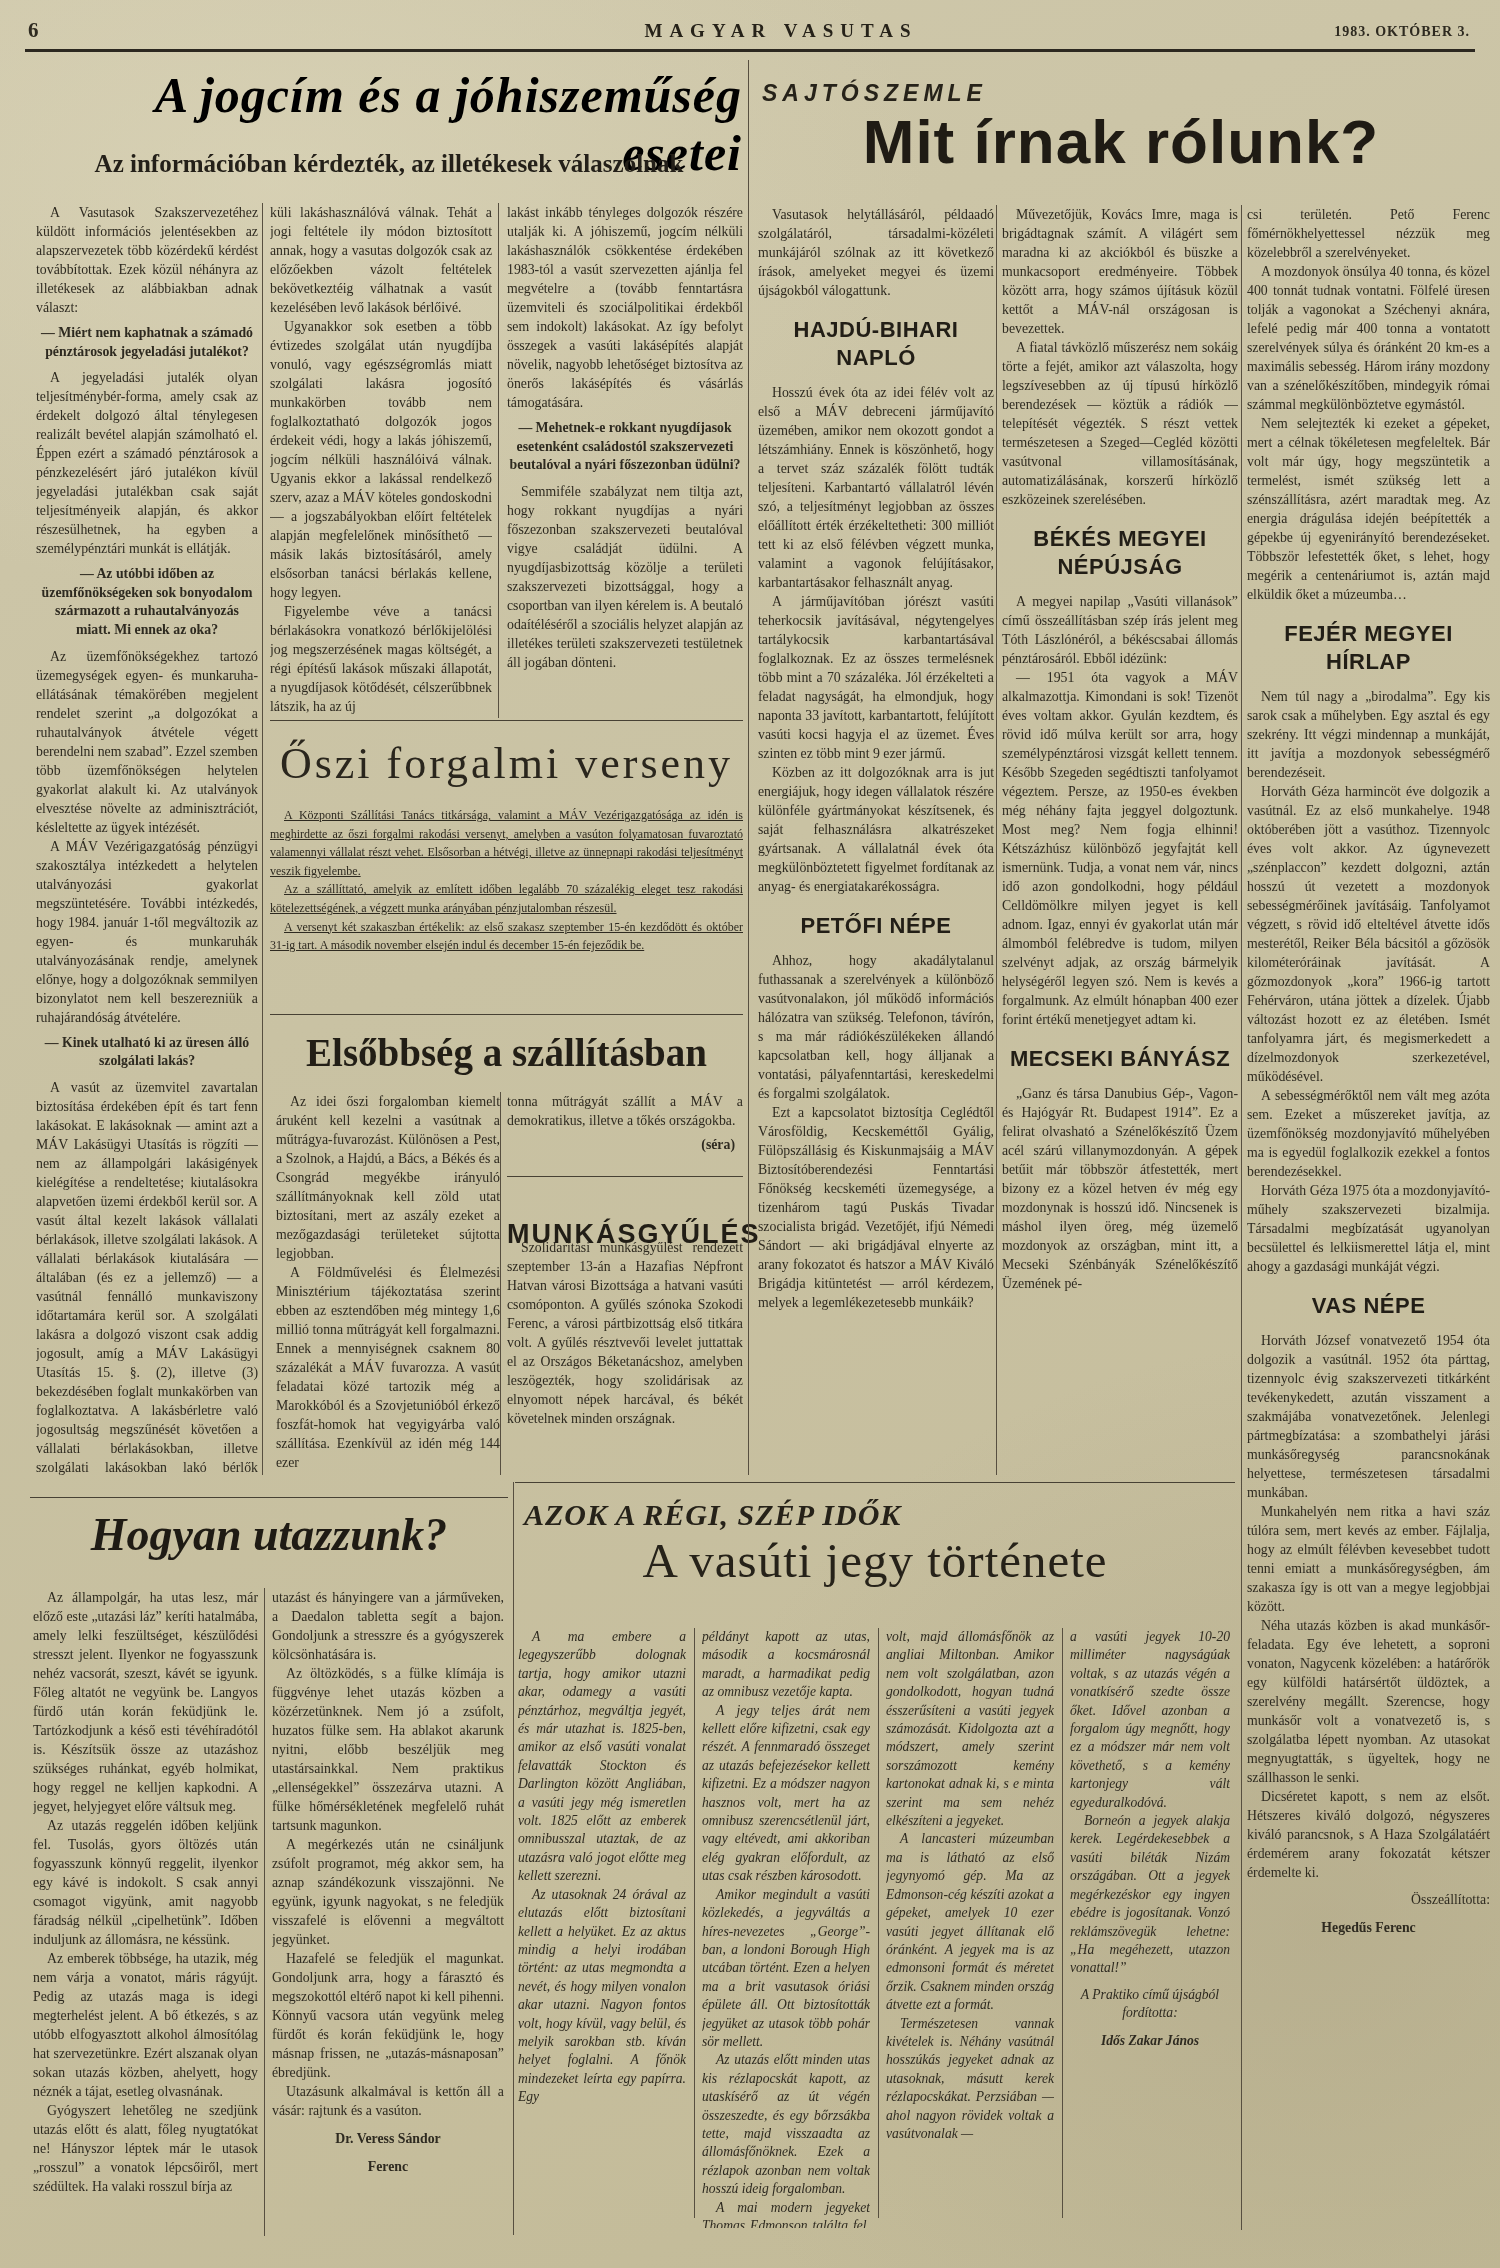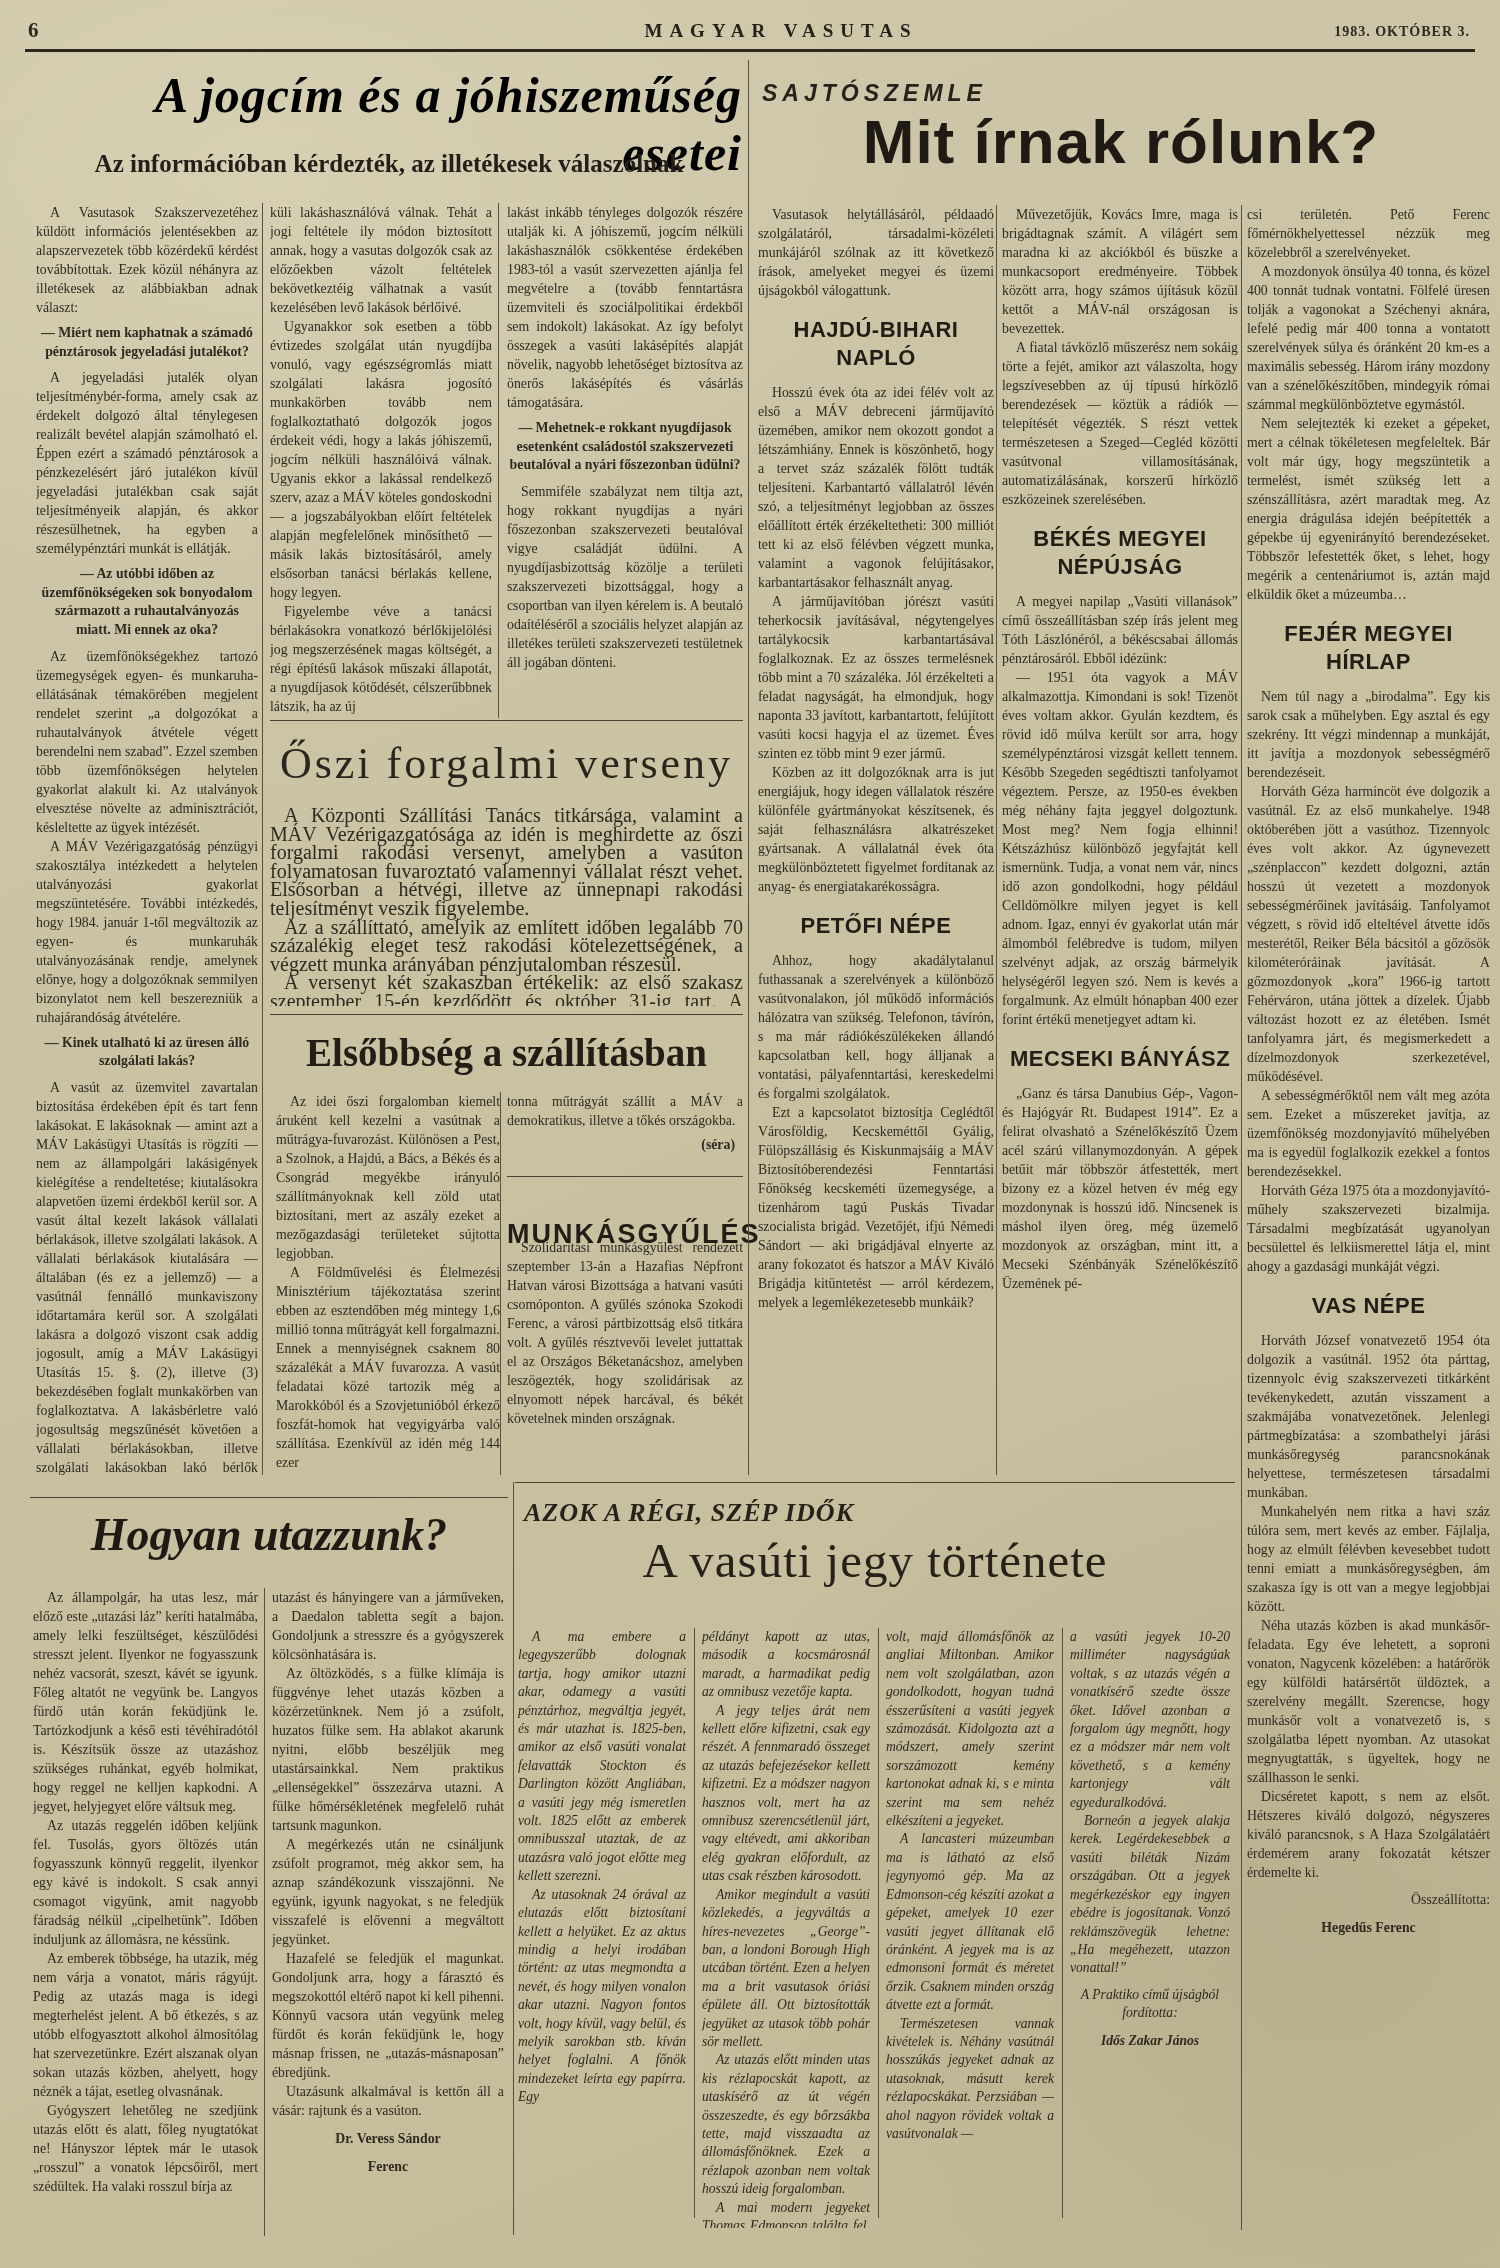--- a/index.html
+++ b/index.html
@@ -24,25 +24,25 @@
   .issuedate{font-size:14px;font-weight:bold;letter-spacing:1px;}
   
   .h-jogcim{font-style:italic;font-weight:bold;font-size:50px;text-align:right;letter-spacing:1px;color:#000000;}
   .h-sub{font-weight:bold;font-size:25px;text-align:center;color:#24201а;color:#242019;}
   .k-sajto{font-style:italic;font-weight:bold;font-size:23px;letter-spacing:5px;color:#262219;}
   .h-mit{font-weight:bold;font-size:62px;text-align:center;letter-spacing:1px;color:#1f1b14;}
   .h-oszi{font-size:44px;font-weight:normal;text-align:center;letter-spacing:3px;color:#2a261d;}
   .h-elso{font-weight:bold;font-size:39px;text-align:center;color:#221e16;}
   .h-munkas{font-weight:bold;font-size:27px;text-align:center;letter-spacing:2px;color:#221e16;margin-top:25px;}
   .h-hogyan{font-style:italic;font-weight:bold;font-size:46px;text-align:center;color:#1f1b14;}
-  .k-azok{font-style:italic;font-weight:bold;font-size:26px;letter-spacing:1px;color:#262219;}
+  .k-azok{font-style:italic;font-weight:bold;font-size:30px;letter-spacing:1px;color:#262219;}
   .h-jegy{font-size:49px;font-weight:normal;text-align:center;letter-spacing:1px;color:#262219;}
   
   .col{position:absolute;overflow:hidden;font-size:13.8px;line-height:19px;text-align:justify;}
-  .col.wide{font-size:20px;line-height:18.6px;}
+  .col.wide{font-size:12px;line-height:18.6px;text-decoration:underline;}
   .col.ital{font-style:italic;font-size:13.6px;line-height:18.4px;}
   .para{text-indent:14px;}
   .para.cont{text-indent:0;}
   .qhead{font-weight:bold;text-align:center;text-indent:0;margin:7px 2px;line-height:18.6px;}
   .colhead{font-family:"Liberation Sans", sans-serif;font-weight:bold;text-align:center;font-size:22px;line-height:28px;letter-spacing:.5px;margin:16px 0 11px;color:#221e16;}
   .sigc{font-weight:bold;text-align:center;text-indent:0;margin-top:9px;}
   .sigr{font-weight:bold;text-align:right;text-indent:0;margin-top:5px;padding-right:8px;}
   .noter{text-align:right;text-indent:0;margin-top:8px;}
   .notec{font-style:italic;text-align:center;text-indent:0;margin-top:8px;}
 </style>

